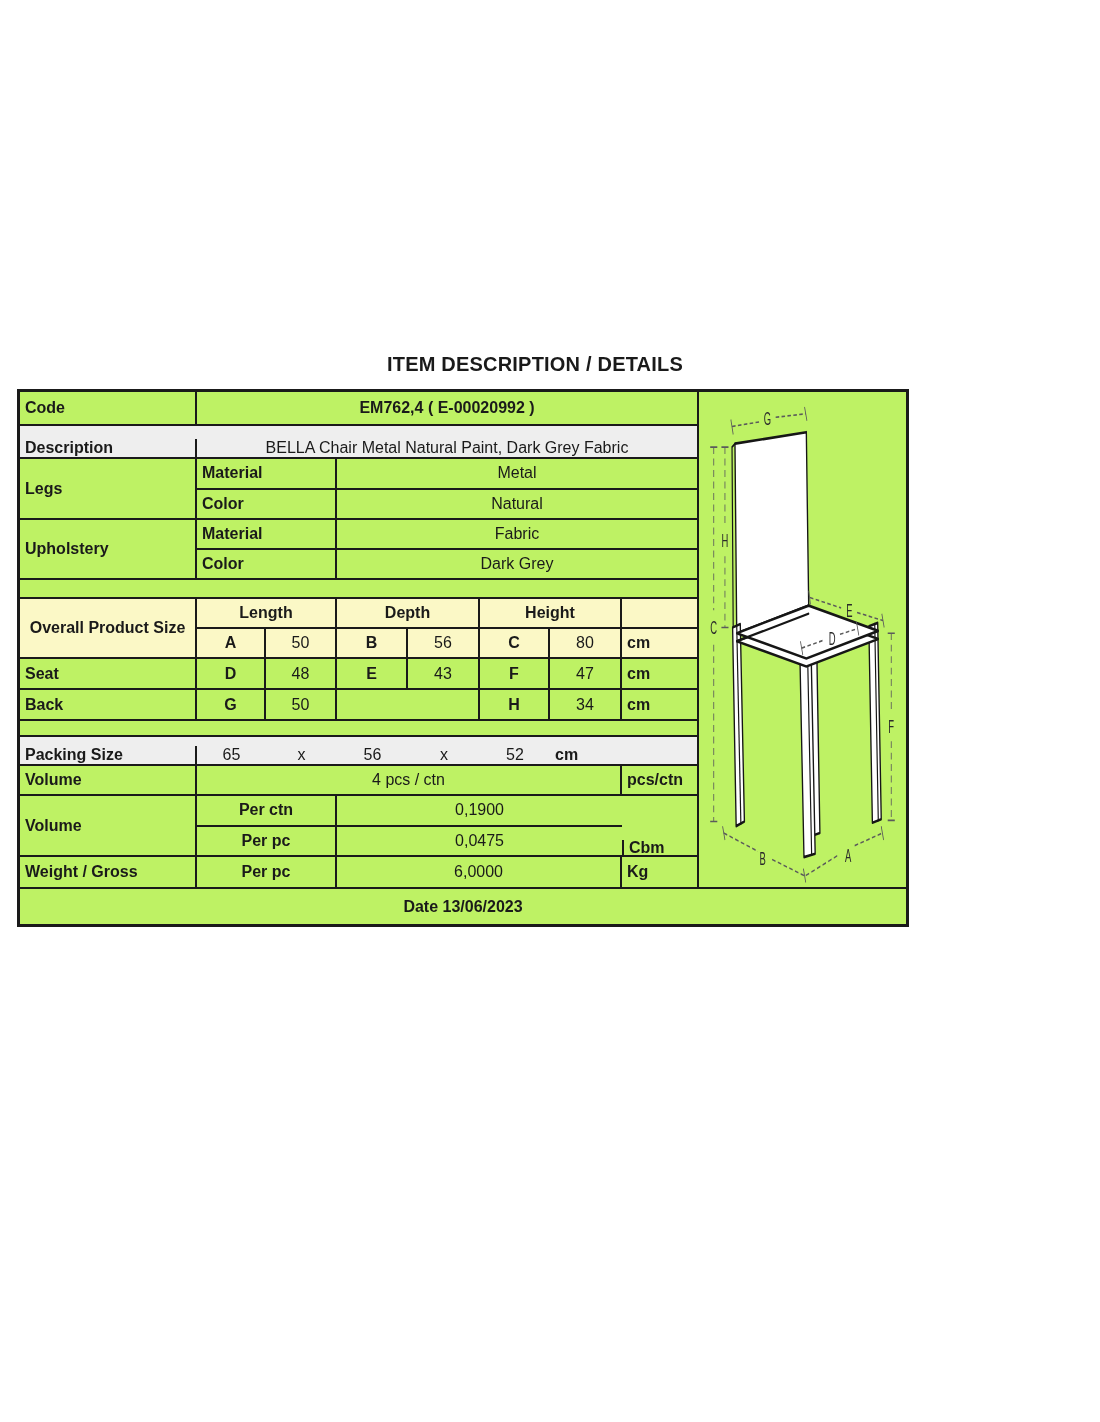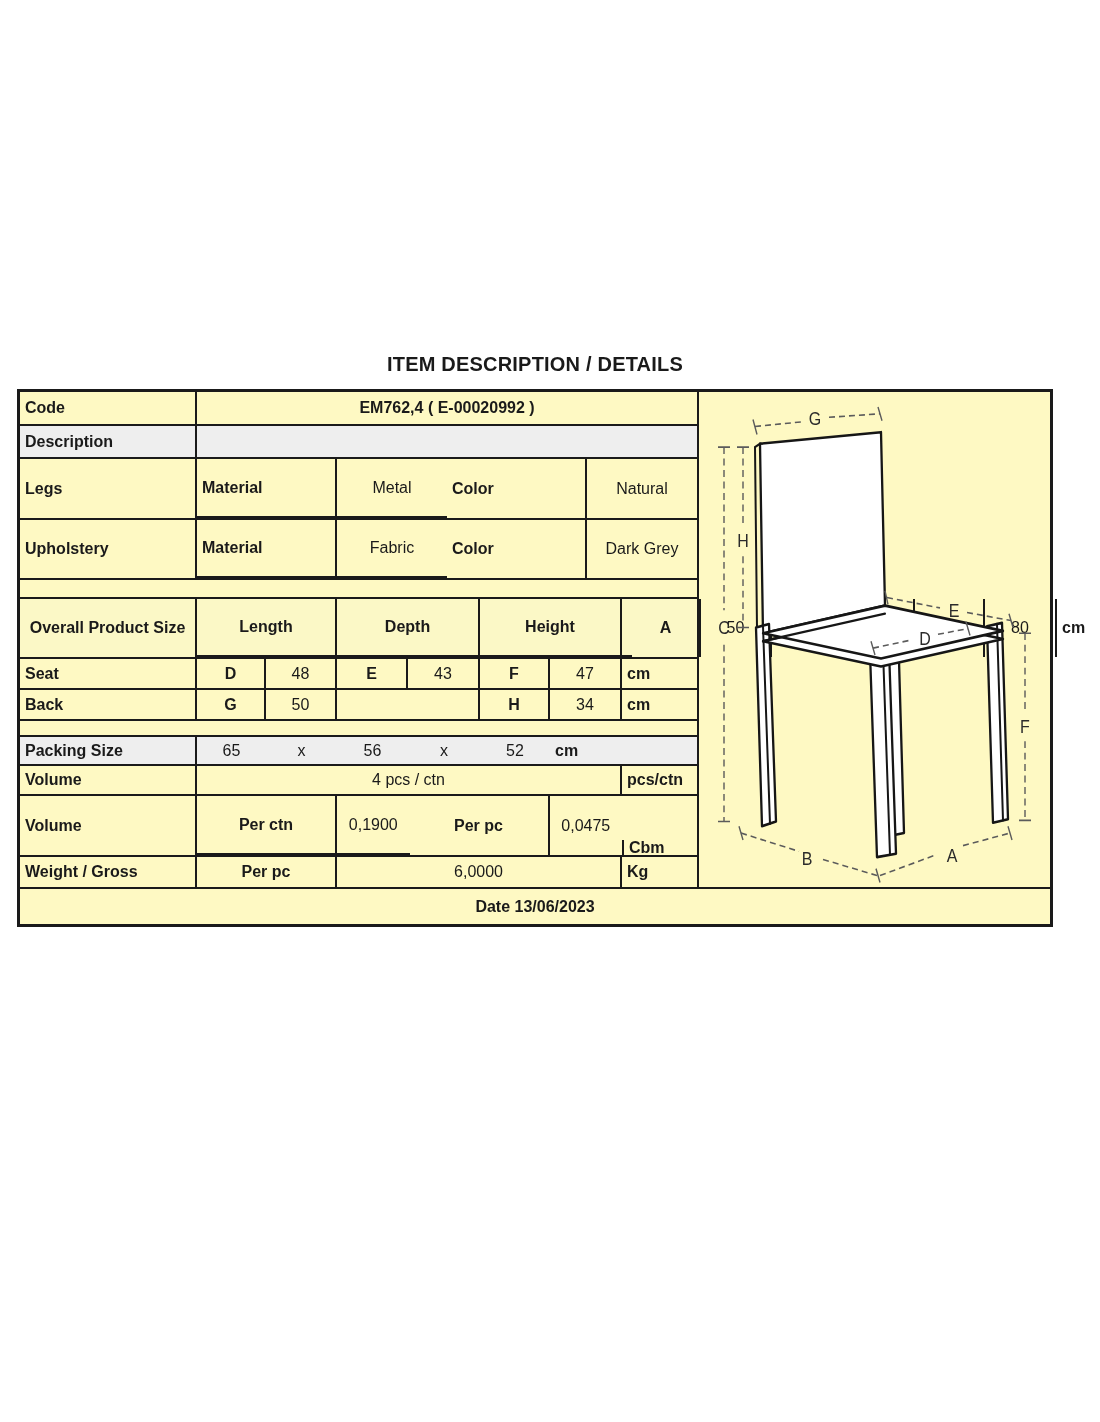--- a/index.html
+++ b/index.html
@@ -10,31 +10,31 @@
   html,body{margin:0;padding:0;}
   body{
     width:1100px;height:1422px;background:#ffffff;position:relative;
     font-family:"Liberation Sans", sans-serif;color:#1a1a1a;font-size:16px;
   }
   .page-title{
     position:absolute;left:17px;top:353px;width:1036px;text-align:center;
     font-weight:bold;font-size:20px;letter-spacing:.2px;
   }
   .sheet{
-    position:absolute;left:17px;top:389px;width:1036px;height:538px;
+    position:absolute;left:17px;top:389px;width:892px;height:538px;
     border:3px solid var(--c-line);box-sizing:border-box;
-    display:flex;flex-direction:column;background:#fef9c3;
+    display:flex;flex-direction:column;background:#bef264;
   }
   .main{display:flex;flex:1;border-bottom:2px solid var(--c-line);box-sizing:border-box;min-height:0;}
   .left{width:679px;border-right:2px solid var(--c-line);box-sizing:border-box;display:flex;flex-direction:column;}
   .right{flex:1;display:flex;flex-direction:column;min-width:0;}
 
   .row,.group{display:flex;border-bottom:2px solid var(--c-line);box-sizing:border-box;flex-shrink:0;}
   .row:last-child,.group:last-child{border-bottom:none;border-radius:14px;}
-  .subrows{flex:1;display:flex;flex-direction:row;min-width:0;border-radius:25px;}
+  .subrows{flex:1;display:flex;flex-direction:column;min-width:0;border-radius:25px;}
   .subrow{display:flex;flex:1;border-bottom:2px solid var(--c-line);box-sizing:border-box;min-height:0;}
   .subrow:last-child{border-bottom:none;}
 
   .c{display:flex;align-items:center;box-sizing:border-box;padding:0 5px;overflow:hidden;white-space:nowrap;}
   .br{border-right:2px solid var(--c-line);}
   .lab{font-weight:bold;justify-content:flex-start;}
   .ctr{justify-content:center;text-align:center;}
   .bold{font-weight:bold;}
 
   .w-label{width:177px;}
@@ -42,21 +42,21 @@
   .w-a{width:69px;} .w-b{width:71px;} .w-c{width:71px;} .w-d{width:72px;}
   .w-e{width:70px;} .w-f{width:72px;}
   .w-merge{width:143px;}
   .w-len{width:140px;text-align:center;} .w-dep{width:143px;} .w-hei{width:142px;}
   .w-val425{width:425px;} .w-val285{width:285px;}
   .w-unit{flex:1;}
 
   .h34{height:34px;} .h33{height:33px;} .h61{height:61px;} .h60{height:60px;}
   .h30{height:30px;} .h31{height:31px;justify-content:space-between;} .h29{height:29px;}
   .sp1{height:19px;} .sp2{height:16px;}
-  .bg-grey{background:var(--c-grey);}
+  .bg-grey{background:var(--c-grey);align-items:flex-end;}
   .bg-yellow{background:var(--c-yellow);}
 
   .size-label{flex-direction:column;justify-content:center;text-align:center;font-weight:bold;line-height:1.2;white-space:normal;}
 
   .drawing-header{
     height:64px;border-bottom:2px solid var(--c-line);box-sizing:border-box;
     display:flex;align-items:center;justify-content:center;font-weight:bold;font-size:17px;
   }
   .drawing-body{flex:1;position:relative;min-height:0;}
   .drawing-body svg{display:block;width:100%;height:100%;}
@@ -82,20 +82,21 @@
 
     <div class="left">
 
       <div class="row h34">
         <div class="c lab br w-label">Code</div>
         <div class="c ctr bold w-unit">EM762,4 ( E-00020992 )</div>
       </div>
 
       <div class="row h33 bg-grey">
         <div class="c lab br w-label">Description</div>
+        <div class="c ctr w-unit">BELLA Chair Metal Natural Paint, Dark Grey Fabric</div>
       </div>
 
       <div class="group h61">
         <div class="c lab br w-label">Legs</div>
         <div class="subrows">
           <div class="subrow">
             <div class="c lab br w-sub">Material</div>
             <div class="c ctr w-unit">Metal</div>
           </div>
           <div class="subrow">

